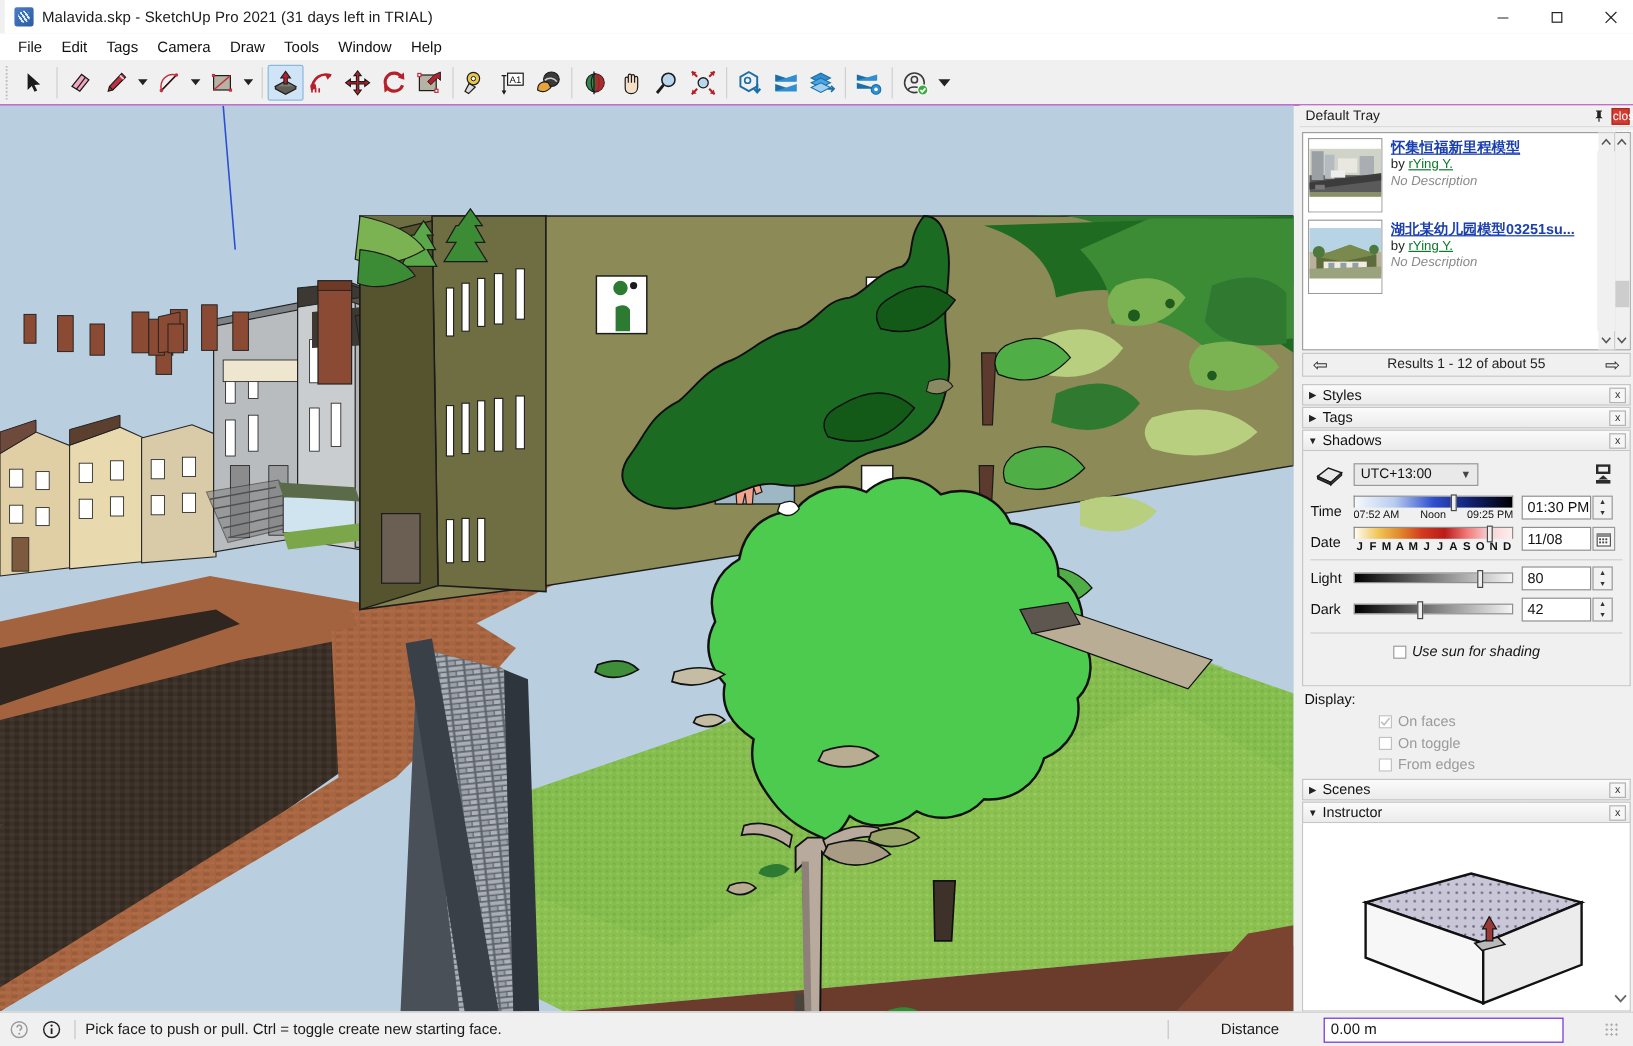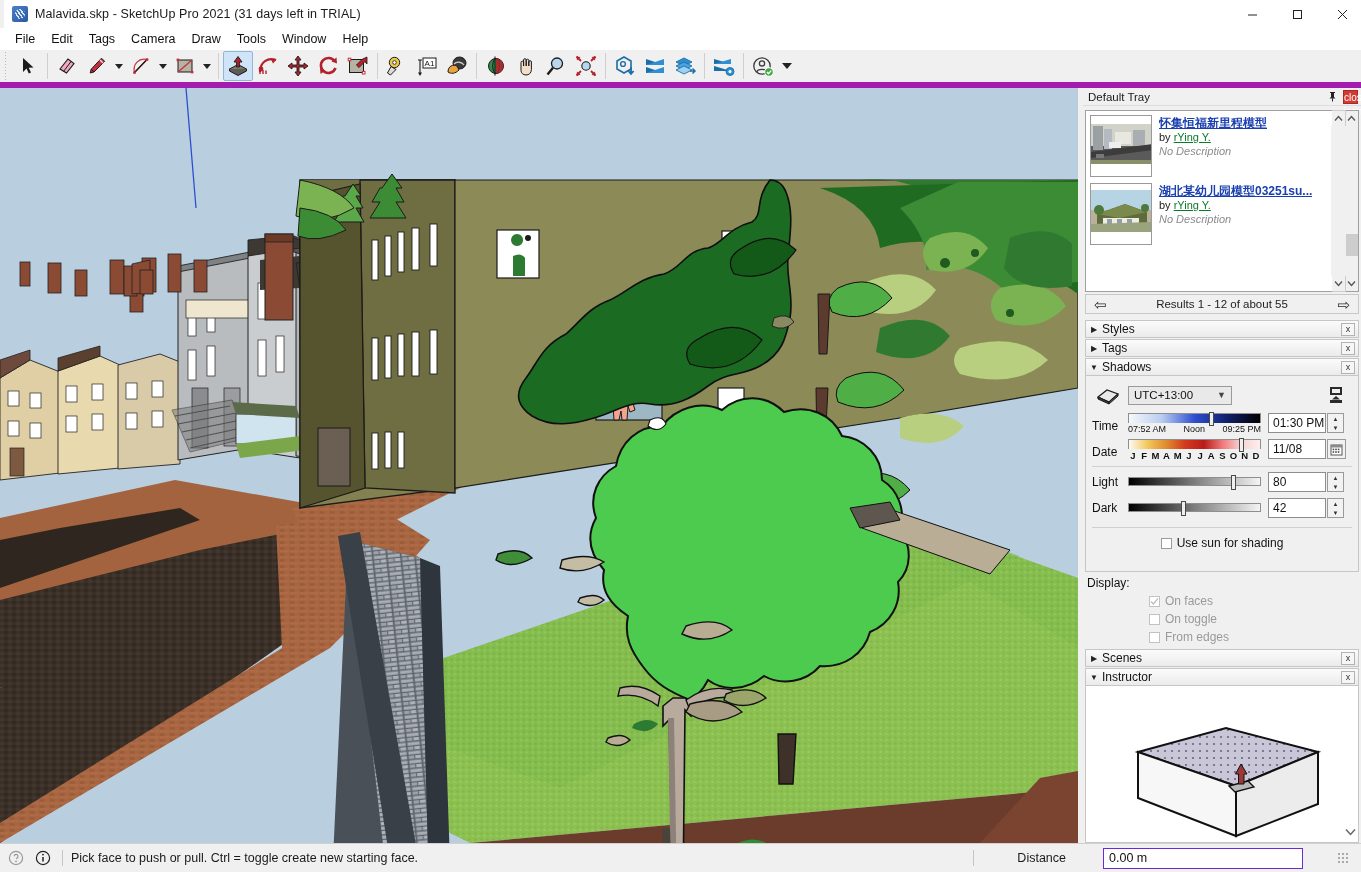--- a/index.html
+++ b/index.html
@@ -45,21 +45,21 @@
   }
   .menu-item {
     padding:3px 8px; font-size:12.5px; color:#111; line-height:1;
     white-space:nowrap;
   }
 
   
   .toolbar {
     position:absolute; left:0; top:50px; width:1361px; height:38px;
     background:#f0f0f0; display:flex; align-items:center;
-    border-bottom:6px solid #a21caf;
+    border-bottom:1px solid #a21caf;
   }
   .grip {
     width:8px; height:28px; margin-left:2px; margin-right:3px; flex:none;
     background-image:radial-gradient(#b9b9b9 1px, transparent 1px);
     background-size:3px 3px; background-position:2px 2px;
     background-repeat:repeat-y;
   }
   .tb-sep{ width:1px; height:26px; background:#cfcfcf; margin:0 4px; flex:none; }
   .tb-btn {
     width:30px; height:30px; display:flex; align-items:center; justify-content:center;
@@ -209,21 +209,21 @@
   }
   .hr{ height:1px; background:#d0d0d0; margin:5px 6px 4px 6px;}
   .ld-bar{ height:9px; border:1px solid #8e8e8e; background:linear-gradient(to right,#000,#7d7d7d,#f4f4f4); position:relative;}
   .ld-handle{ position:absolute; top:-3px; width:5px; height:15px; background:#efefef; border:1px solid #4a4a4a;}
   .chk{
     width:11px;height:11px;border:1px solid #9b9b9b;background:#fff;flex:none;
     display:flex;align-items:center;justify-content:center;
   }
   .chk.dim{ border-color:#c2c2c2; }
   .use-sun{ display:flex; align-items:center; justify-content:center; gap:5px; padding-top:4px;}
-  .use-sun span{ font-size:12px; color:#111;}
+  .use-sun span{ font-size:12px; color:#111;font-style:italic;}
 
   .display-block{
     position:absolute; left:1085px; top:572px; width:274px; height:76px;
     background:#f0f0f0;
   }
   .disp-title{ font-size:12px; color:#111; padding:4px 0 2px 2px;}
   .disp-row{ display:flex; align-items:center; gap:5px; padding-left:64px; height:18px;}
   .disp-row span{ font-size:12px; color:#9a9a9a;}
 
   .instr-body{

